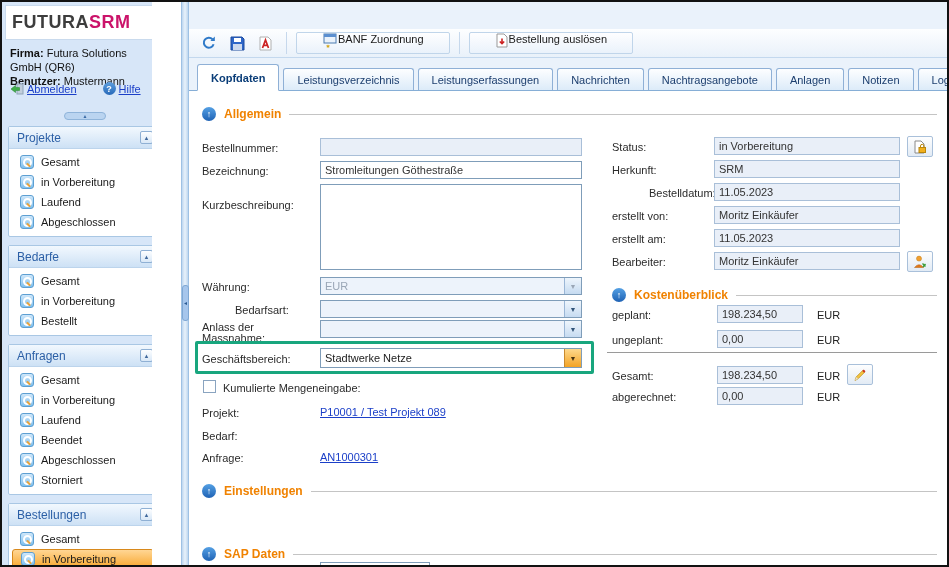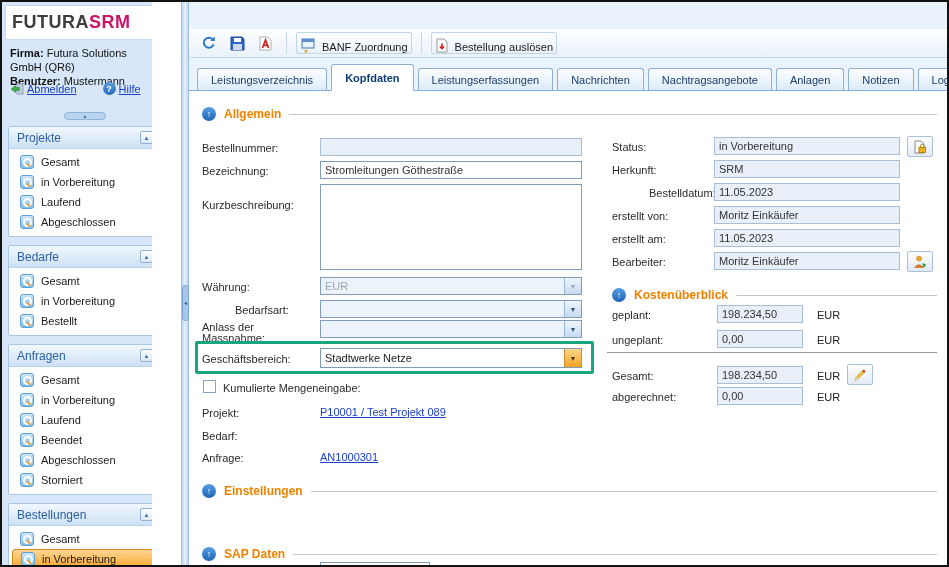--- a/index.html
+++ b/index.html
@@ -44,21 +44,21 @@
 
   
   .main { position:absolute; left:187px; top:0; right:0; height:100%; background:#eaf2fb; }
   .titlebar { position:absolute; left:0; right:0; top:0; height:27px; background:linear-gradient(#f5faff,#cfe3f5 55%,#b9d4ee); border-bottom:1px solid #9fc0e0; display:flex; align-items:center; gap:8px; padding-left:9px; }
   .title-ball { width:14px; height:14px; border-radius:50%; background:radial-gradient(circle at 35% 30%, #ffd27a 0 20%, #e8443a 55%, #911d1d); }
   .title-text { font-size:12px; font-weight:bold; color:#0a3d78; }
 
   .toolbar { position:absolute; left:0; right:0; top:27px; height:29px; background:linear-gradient(#fdfeff,#e9f1fa); border-bottom:1px solid #c3d8ee; display:flex; align-items:center; padding-left:8px; gap:4px; }
   .tb-icon { width:24px; height:22px; display:flex; align-items:center; justify-content:center; background:transparent; border:none; cursor:pointer; }
   .tb-sep { width:1px; height:22px; background:#c6d8ec; margin:0 5px; }
-  .tb-btn { display:flex; align-items:flex-end; gap:6px; height:22px; padding:0 3px; font-size:11px; color:#1a1a1a; background:linear-gradient(#fefeff,#eaf2fb); border:1px solid #c0d5ea; border-radius:2px; cursor:pointer; font-family:inherit; }
+  .tb-btn { display:flex; align-items:flex-start; height:22px; padding:0 25px; font-size:11px; color:#1a1a1a; background:linear-gradient(#fefeff,#eaf2fb); border:1px solid #c0d5ea; border-radius:2px; cursor:pointer; font-family:inherit; }
 
   .tabstrip { position:absolute; left:0; right:0; top:56px; height:33px; background:#eaf2fb; border-bottom:1px solid #86aed6; display:flex; align-items:flex-end; gap:4px; padding-left:8px; }
   .tab { height:22px; padding:0 13px; display:flex; align-items:center; font-size:11px; color:#1c3e6e; background:linear-gradient(#fdfeff,#dcebf9); border:1px solid #8fb0d6; border-bottom:none; border-radius:3px 3px 0 0; cursor:pointer; }
   .tab.active { height:27px; background:#fff; font-weight:bold; color:#0a3d78; margin-bottom:-1px; border-bottom:1px solid #fff; }
 
   .content { position:absolute; left:0; right:0; top:89px; bottom:0; background:#fff; overflow:hidden; }
   .abs { position:absolute; }
   .lbl { font-size:11px; color:#2b2b2b; }
   .section-head { display:flex; align-items:center; gap:8px; height:16px; }
   .circle-up { width:14px; height:14px; border-radius:50%; background:linear-gradient(#54a0e4,#1f62b4); color:#fff; font-size:9px; font-weight:bold; display:flex; align-items:center; justify-content:center; flex:0 0 auto; }
@@ -262,22 +262,22 @@
       <button class="tb-btn">
         <svg width="14" height="15" viewBox="0 0 14 15">
             <path d="M2 1 h7 l3 3 v10 H2 Z" fill="#fff" stroke="#999"></path>
             <path d="M7 5.5 v5 M4.8 8.5 L7 10.7 L9.2 8.5" stroke="#cc2222" stroke-width="1.6" fill="none"></path>
           </svg>
         <span>Bestellung auslösen</span>
       </button>
     </div>
 
     <div class="tabstrip">
+      <div class="tab active">Kopfdaten</div>
       <div class="tab">Leistungsverzeichnis</div>
-      <div class="tab active">Kopfdaten</div>
       <div class="tab">Leistungserfassungen</div>
       <div class="tab">Nachrichten</div>
       <div class="tab">Nachtragsangebote</div>
       <div class="tab">Anlagen</div>
       <div class="tab">Notizen</div>
       <div class="tab">Log</div>
     </div>
 
     <div class="content">
 

